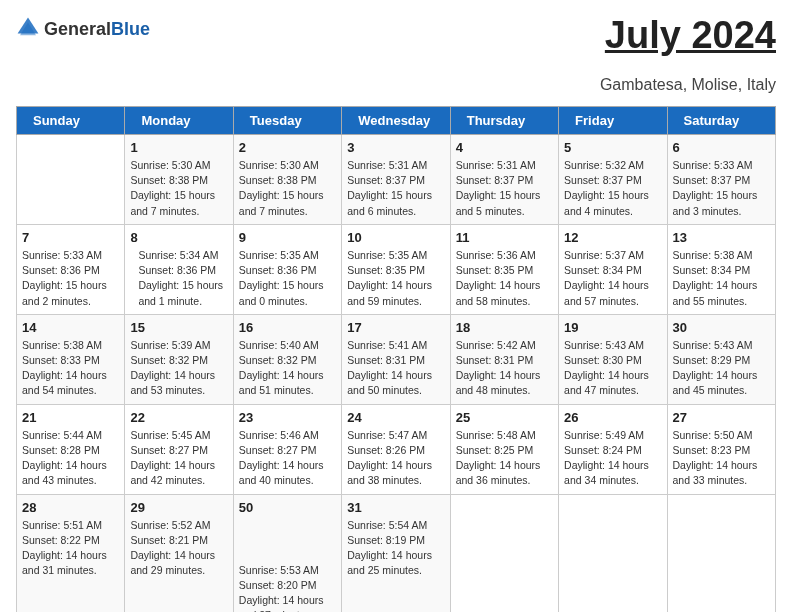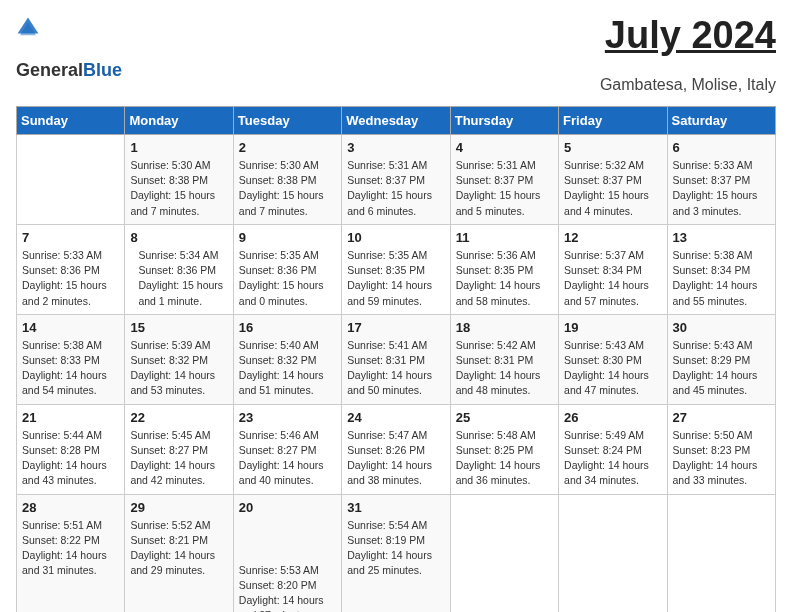--- a/index.html
+++ b/index.html
@@ -11,23 +11,22 @@
       padding: 16px;
     }
     .header {
       display: flex;
       justify-content: space-between;
       align-items: flex-start;
       margin-bottom: 12px;
     }
     .logo {
       display: flex;
-      align-items: flex-start;
-      gap: 20px;
-      flex-direction: column;
+      align-items: flex-end;
+      gap: 4px;
     }
     .logo-text-general {
       font-size: 18px;
       font-weight: bold;
       color: #333;
     }
     .logo-text-blue {
       font-size: 18px;
       font-weight: bold;
       color: #1a5fa8;
@@ -52,21 +51,21 @@
       margin-top: 22px;
     }
     table {
       width: 100%;
       border-collapse: collapse;
       font-size: 11px;
     }
     thead th {
       background-color: #1a6bbf;
       color: #fff;
-      padding: 6px 4px;
+      padding: 6px 16px;
       text-align: left;
       font-size: 13px;
       font-weight: bold;
       border: 1px solid #aaa;
     }
     tbody td {
       vertical-align: top;
       padding: 5px 5px;
       border: 1px solid #ccc;
       min-height: 80px;
@@ -331,21 +330,21 @@
 and 31 minutes.</div>
         </td>
         <td>
           <span class="day-number">29</span>
           <div class="day-info" style="white-space: pre-line;">Sunrise: 5:52 AM
 Sunset: 8:21 PM
 Daylight: 14 hours
 and 29 minutes.</div>
         </td>
         <td>
-          <span class="day-number">20</span>
+          <span class="day-number">50</span>
           <div class="day-info" style="white-space: pre-line; margin-top: 48px;">Sunrise: 5:53 AM
 Sunset: 8:20 PM
 Daylight: 14 hours
 and 27 minutes.</div>
         </td>
         <td>
           <span class="day-number">31</span>
           <div class="day-info" style="white-space: pre-line;">Sunrise: 5:54 AM
 Sunset: 8:19 PM
 Daylight: 14 hours

